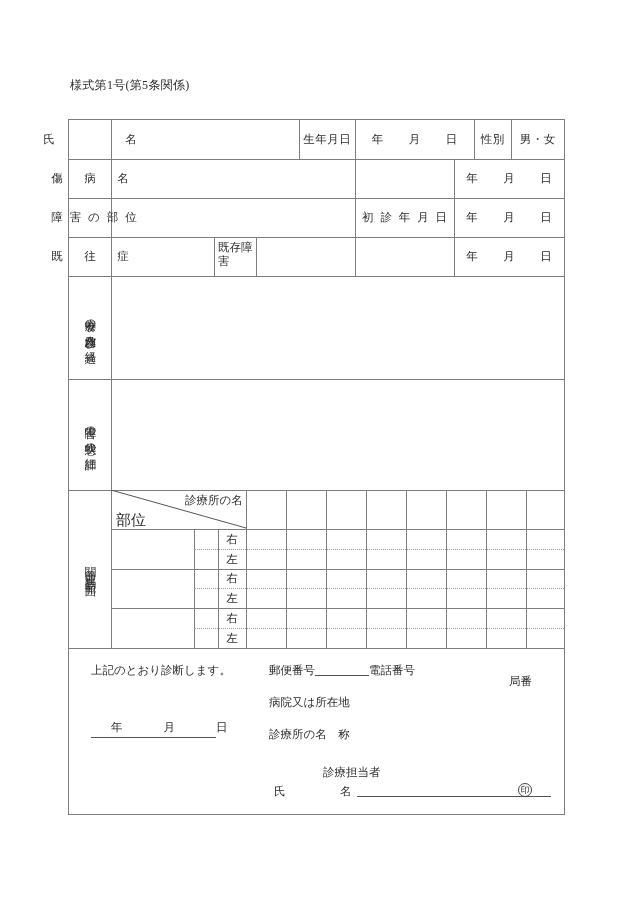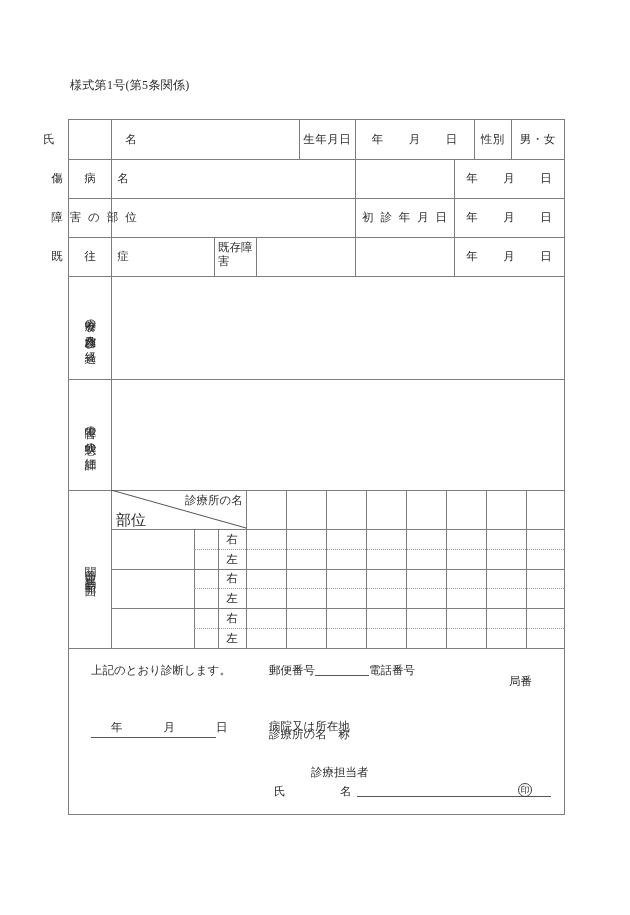--- a/index.html
+++ b/index.html
@@ -282,27 +282,27 @@
     <div class="rl-label" style="left:149px; top:488px; width:28px; height:20px;">右</div>
     <div class="rl-label" style="left:149px; top:508px; width:28px; height:20px;">左</div>
 
     <div class="ft" style="left:22px; top:543px;">上記のとおり診断します。</div>
 
     <div class="ft" style="left:200px; top:543px;">
       <span>郵便番号</span><span class="ul-blank" style="width:54px;"></span><span>電話番号</span>
     </div>
     <div class="ft" style="left:440px; top:543px;margin-top:11px;">局番</div>
 
-    <div class="ft" style="left:200px; top:575px;margin-top:24px;">病院又は所在地</div>
+    <div class="ft" style="left:200px; top:575px;">病院又は所在地</div>
 
     <div class="date-line" style="left:22px; top:600px; width:125px;">年　　月　　日</div>
 
     <div class="ft" style="left:200px; top:607px;">診療所の名　称</div>
 
-    <div class="ft" style="left:210px; top:645px;padding-left:32px;">診療担当者</div>
+    <div class="ft" style="left:222px; top:645px;padding-left:32px;">診療担当者</div>
 
     <div class="ft" style="left:205px; top:664px;">
       <span class="sp-mid">氏　　　名</span><span class="ul-blank" style="width:194px;"></span>
     </div>
     <div class="seal" style="left:449px; top:663px;">印</div>
 
   </div>
 </div>
 
 </body></html>

